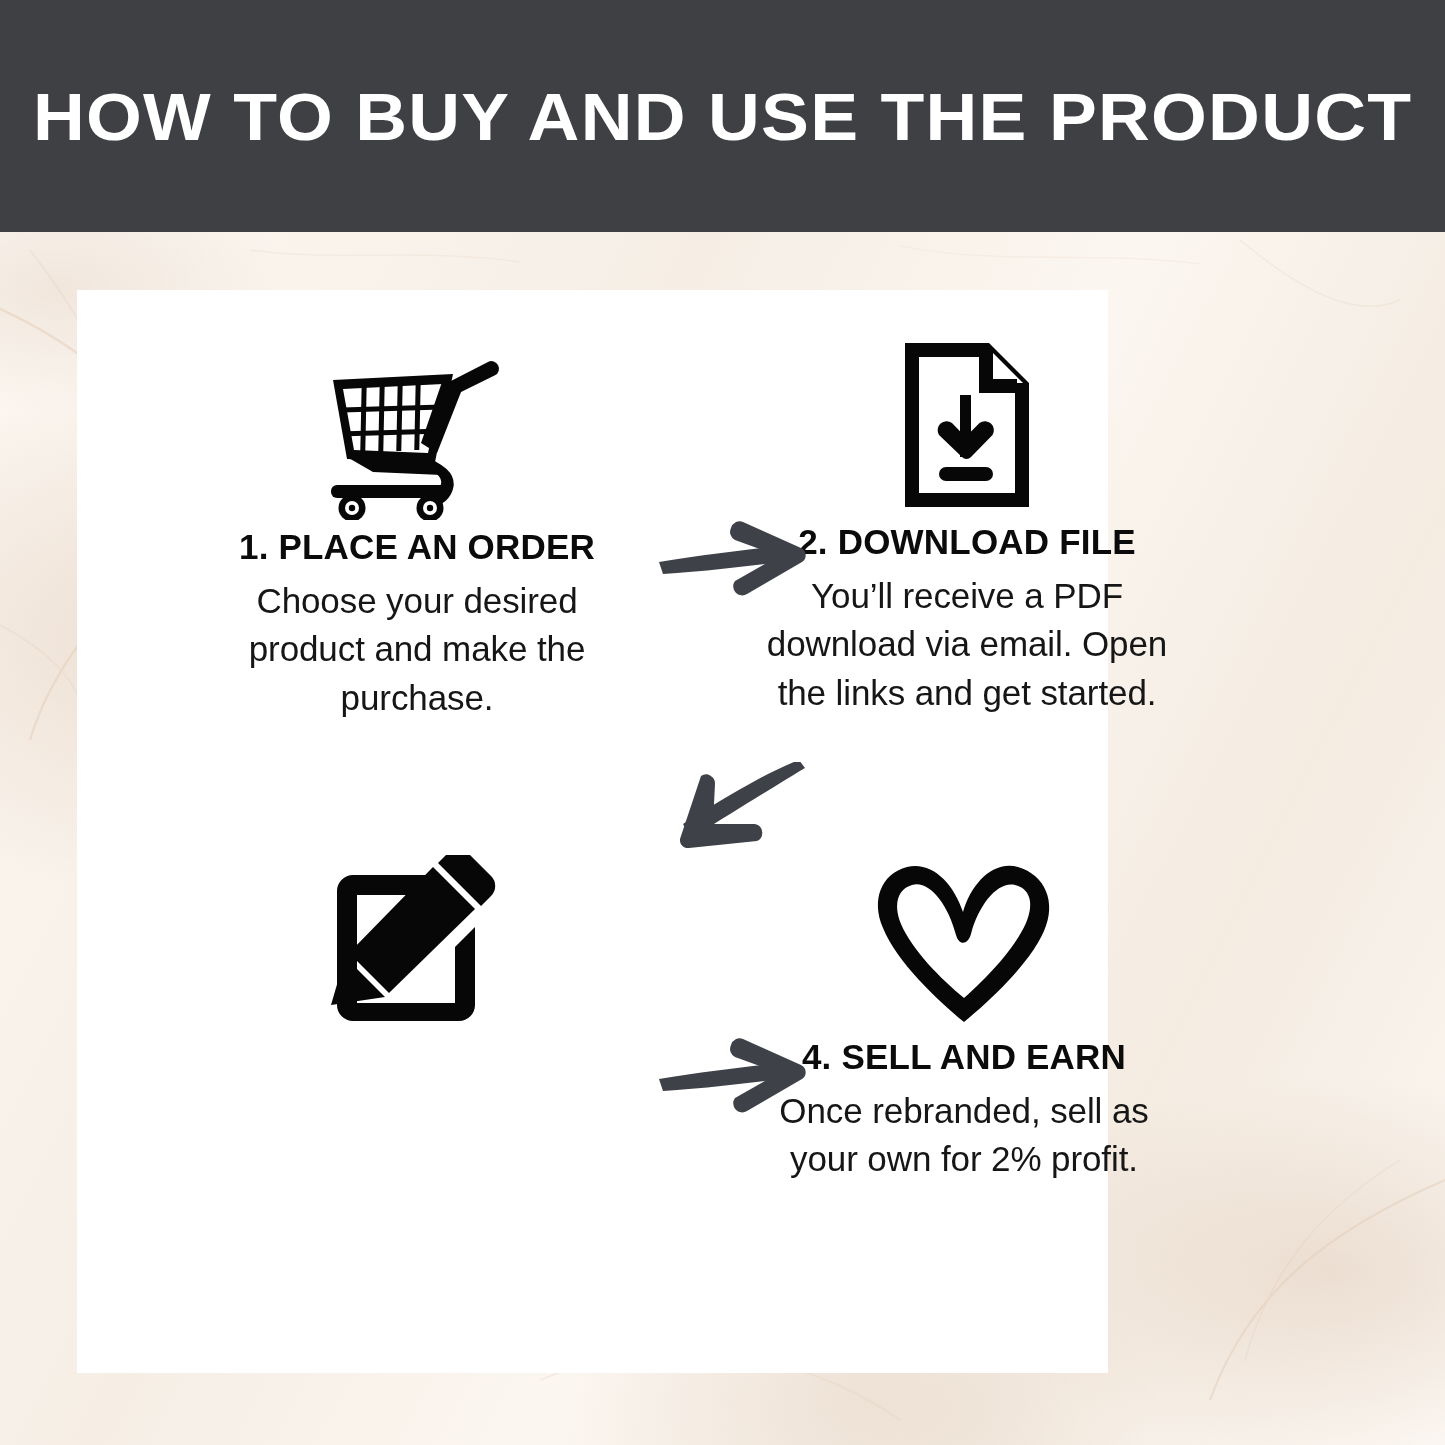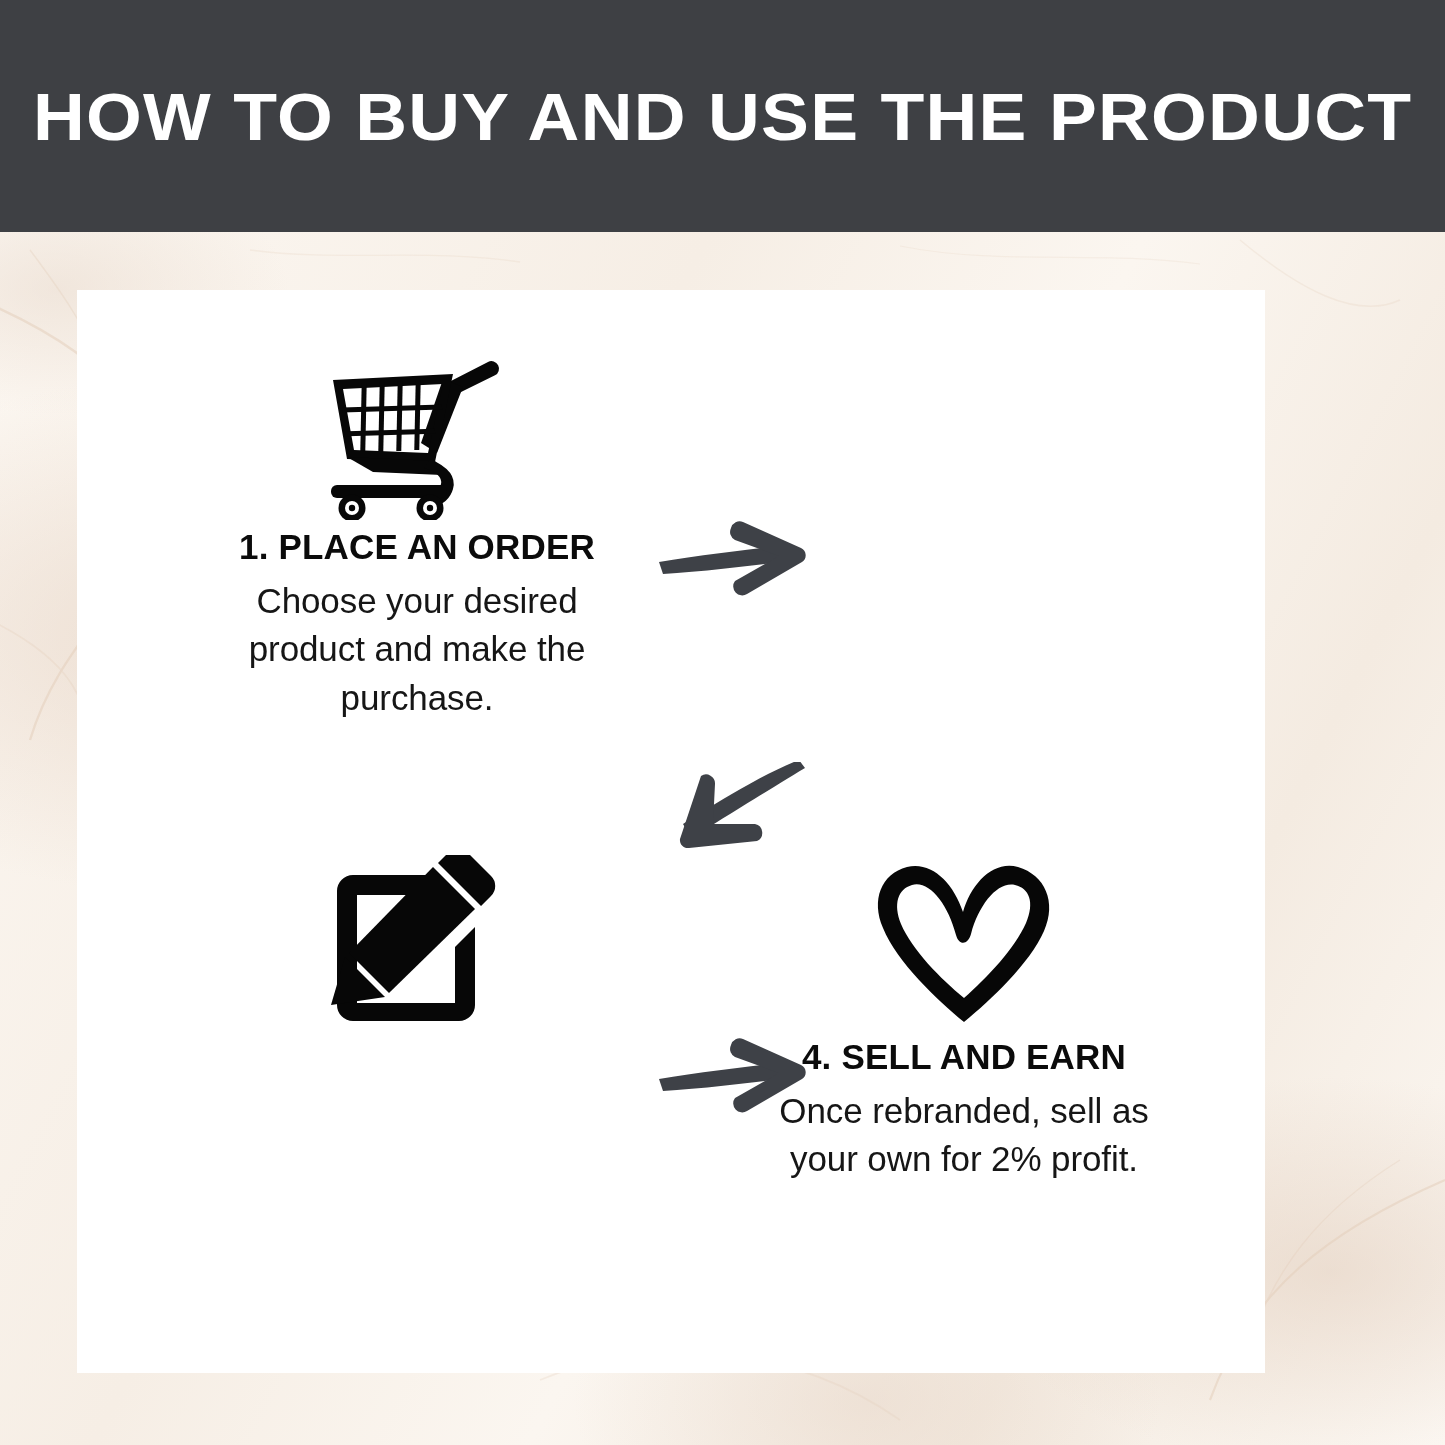--- a/index.html
+++ b/index.html
@@ -57,21 +57,21 @@
     transform: scaleX(1.07);
     transform-origin: center;
     text-align: center;
   }
 
   
   #content-card {
     position: absolute;
     left: 77px;
     top: 290px;
-    width: 1188px;
+    width: 1031px;
     height: 1083px;
     background: #ffffff;
   }
 
   
   .step {
     position: absolute;
     width: 430px;
     text-align: center;
   }
@@ -177,20 +177,41 @@
             <circle cx="113" cy="173" r="13.5"></circle>
             <circle cx="113" cy="173" r="7" fill="#ffffff"></circle>
             <circle cx="113" cy="173" r="3.2"></circle>
           </g>
         </svg>
       </div>
       <h3 class="step-title">1. PLACE AN ORDER</h3>
       <p class="step-body">Choose your desired product and make the purchase.</p>
     </div>
 
+    <div class="step" id="step-2">
+      <div class="step-icon">
+        <svg width="140" height="180" viewBox="0 0 140 180" aria-hidden="true">
+          <g class="ink">
+
+            <path d="M8 8 L92 8 L132 48 L132 172 L8 172 Z
+                     M22 22 L22 158 L118 158 L118 58 L82 58 L82 22 Z" fill-rule="evenodd"></path>
+            <path d="M92 14 L126 48 L96 48 L96 18 Z" fill="#ffffff"></path>
+            <path d="M90 20 L90 50 L120 50 L120 44 L96 44 L96 20 Z"></path>
+
+            <rect x="63" y="60" width="11" height="62"></rect>
+
+            <path d="M42 100 a9 9 0 0 1 13 -12 L68.5 102 L82.5 88 a9 9 0 0 1 13 12 L74 122 a6 6 0 0 1 -9 0 Z"></path>
+
+            <rect x="42" y="132" width="54" height="14" rx="7"></rect>
+          </g>
+        </svg>
+      </div>
+      <h3 class="step-title">2. DOWNLOAD FILE</h3>
+      <p class="step-body">You’ll receive a PDF download via email. Open the links and get started.</p>
+    </div>
 
     <div class="step" id="step-3">
       <div class="step-icon">
         <svg width="190" height="175" viewBox="0 0 190 175" aria-hidden="true">
           <g class="ink">
 
             <path d="M22 36 a16 16 0 0 1 16 -16 L118 20 L98 40 L42 40 L42 148 L140 148 L140 92 L160 72 L160 150
                      a16 16 0 0 1 -16 16 L38 166 a16 16 0 0 1 -16 -16 Z"></path>
 
             <path d="M118 12 L160 54 L74 138 L34 98 Z"></path>

